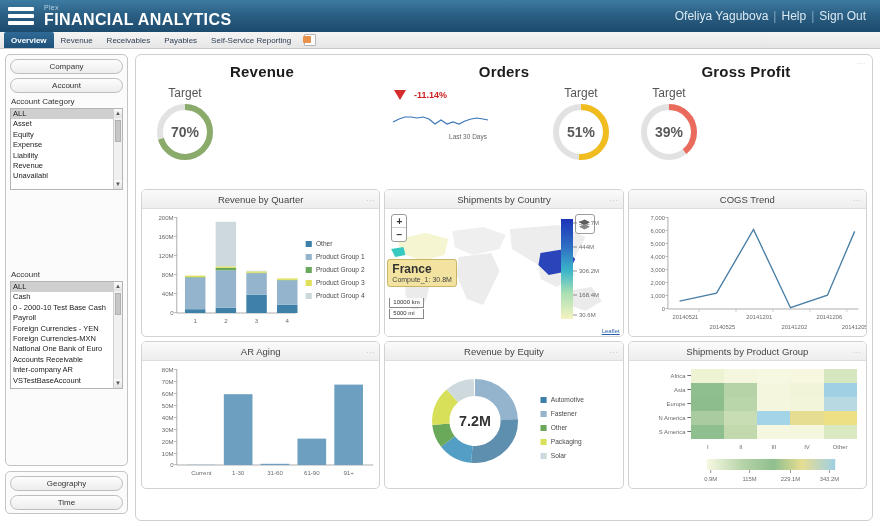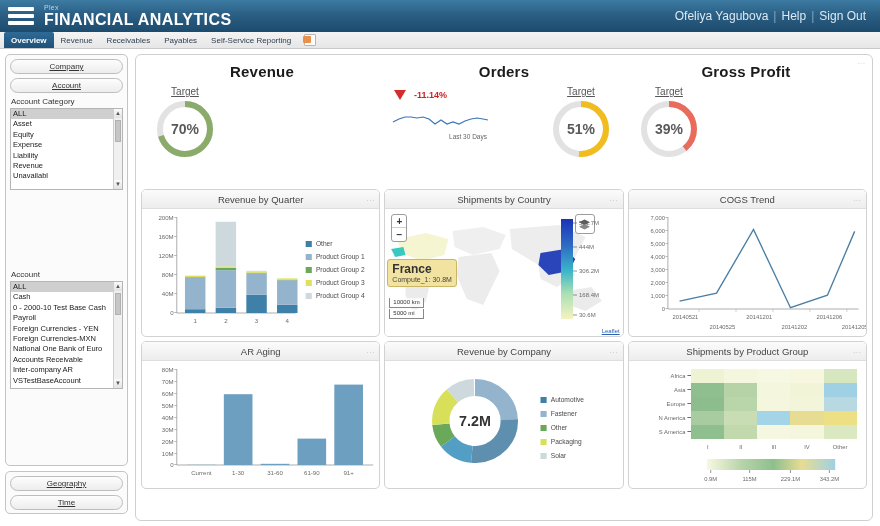--- a/index.html
+++ b/index.html
@@ -84,21 +84,20 @@
     background: #fbfbfb;
     padding: 4px;
   }
   .pill {
     display: block; width: 100%;
     background: linear-gradient(180deg, #fdfdfd 0%, #ededed 100%);
     border: 1px solid #bdbdbd; border-radius: 9px;
     font-size: 8px; color: #333; text-align: center;
     padding: 2px 0; margin-bottom: 4px;
     font-family: "Liberation Sans", sans-serif;
-    text-decoration: underline;
   }
   .field-label { font-size: 8px; color: #333; margin: 2px 0 2px 1px; }
   .listbox {
     border: 1px solid #b5b5b5; background: #ffffff;
     height: 82px; overflow: hidden; position: relative;
   }
   .listbox.tall { height: 108px; }
   .listbox ul { list-style: none; }
   .listbox li {
     font-size: 7.5px; color: #1a1a1a; line-height: 10.4px;
@@ -142,21 +141,21 @@
   .kpi-delta { display: flex; align-items: center; gap: 8px; margin-top: 4px; padding-left: 3px; }
   .tri { width: 0; height: 0; }
   .tri.up { border-left: 6px solid transparent; border-right: 6px solid transparent; border-bottom: 10px solid #5cc425; }
   .tri.down { border-left: 6px solid transparent; border-right: 6px solid transparent; border-top: 10px solid #d62b2b; }
   .delta-text { font-size: 9px; font-weight: bold; }
   .delta-text.pos { color: #2f8b1e; }
   .delta-text.neg { color: #cf2020; }
   .spark { margin-top: 6px; }
   .spark-label { font-size: 6.5px; color: #666; text-align: center; margin-top: 1px; }
   .kpi-right { width: 72px; display: flex; flex-direction: column; align-items: center; }
-  .target-label { font-size: 10px; color: #555; margin-bottom: 1px; text-decoration: underline; }
+  .target-label { font-size: 12px; color: #555; margin-bottom: 1px; }
   .gauge { position: relative; width: 62px; height: 62px; }
   .gauge-text {
     position: absolute; inset: 0; display: flex; align-items: center; justify-content: center;
     font-size: 14px; font-weight: bold; color: #5a5a5a;
   }
   
   .panel-row { display: flex; gap: 4px; height: 148px; margin-top: 4px; }
   .panel {
     flex: 1;
     border: 1px solid #d2d2d2; border-radius: 5px;
@@ -629,21 +628,21 @@
                 <text x="130" y="114">31-60</text>
                 <text x="166" y="114">61-90</text>
                 <text x="202" y="114">91+</text>
               </g>
             </svg>
           </div>
         </div>
 
         <div class="panel">
           <div class="panel-head">
-            <div class="panel-title">Revenue by Company</div>
+            <div class="panel-title">Revenue by Equity</div>
             <div class="panel-menu">...</div>
           </div>
           <div class="panel-body">
             <svg width="100%" height="128" viewBox="0 0 232 128" preserveAspectRatio="none">
 
               <g transform="translate(88,60)">
                 <circle r="33.5" fill="none" stroke="#93b4cc" stroke-width="17" stroke-dasharray="52.6 157.8" transform="rotate(-90)"></circle>
                 <circle r="33.5" fill="none" stroke="#5e8fae" stroke-width="17" stroke-dasharray="56.8 153.6" transform="rotate(-1.9)"></circle>
                 <circle r="33.5" fill="none" stroke="#539ec4" stroke-width="17" stroke-dasharray="27.4 183.0" transform="rotate(95.3)"></circle>
                 <circle r="33.5" fill="none" stroke="#6aa85a" stroke-width="17" stroke-dasharray="18.9 191.5" transform="rotate(142.1)"></circle>

